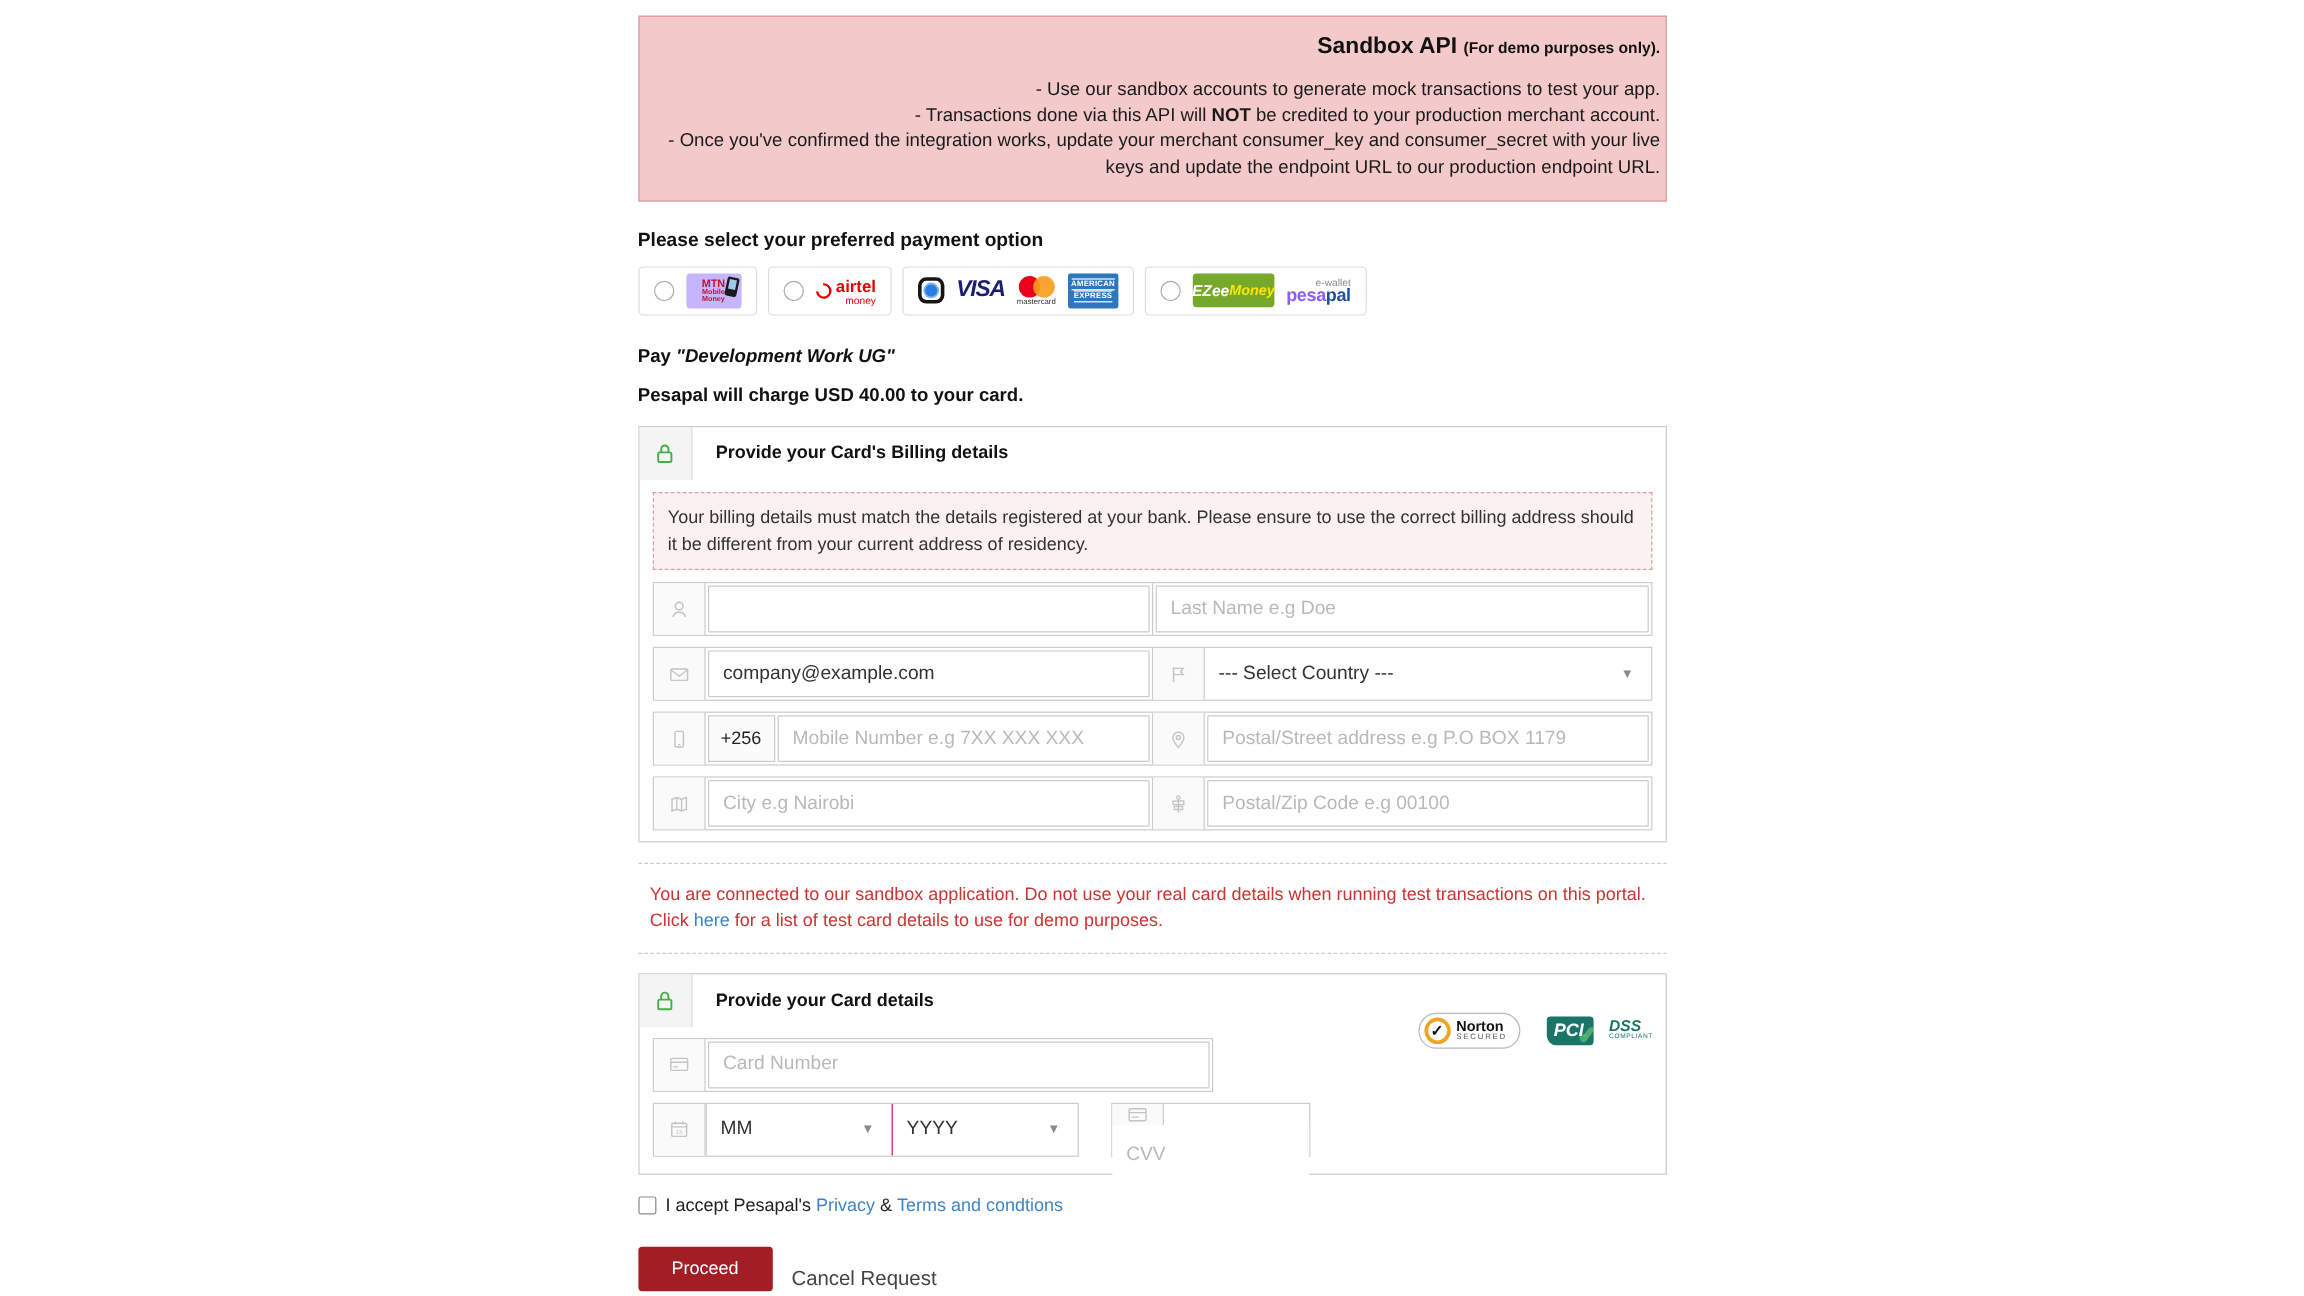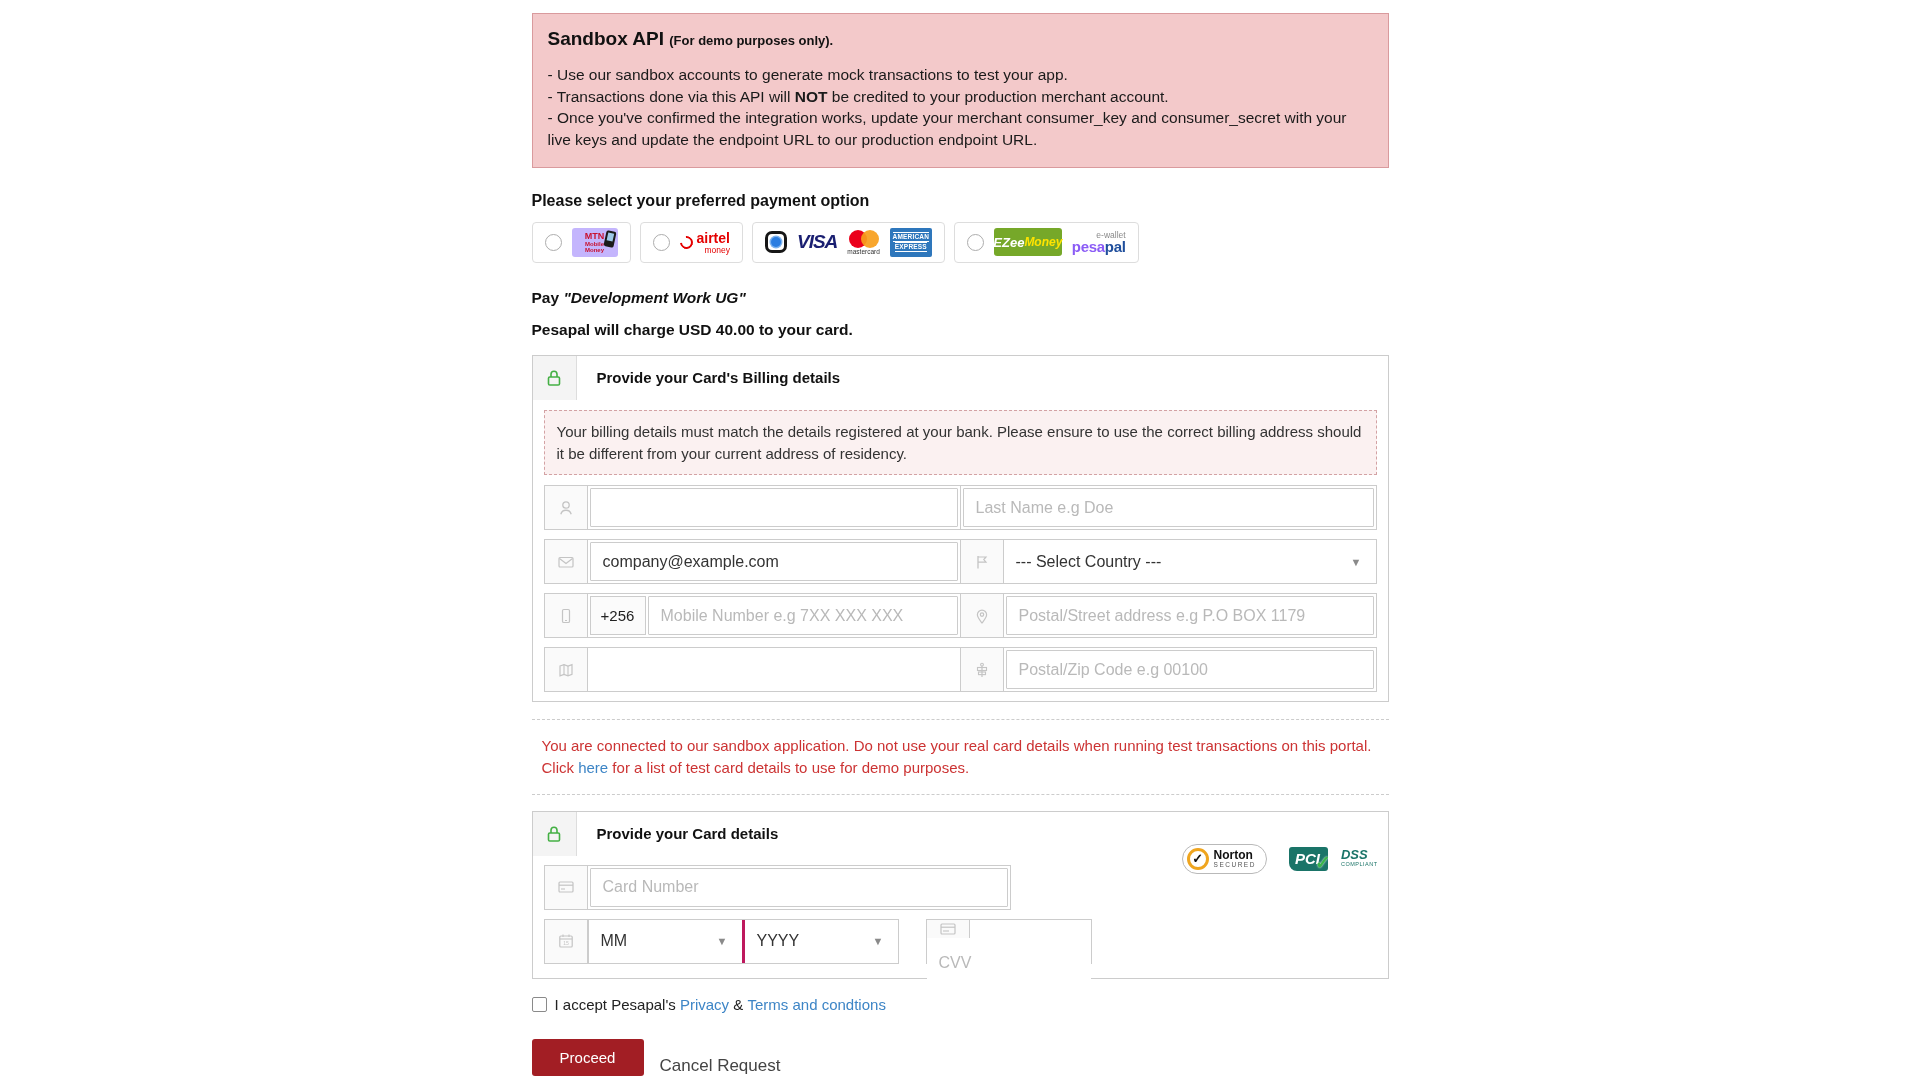--- a/index.html
+++ b/index.html
@@ -8,21 +8,22 @@
     width: 1920px; height: 1080px;
     font-family: "Liberation Sans", sans-serif;
     color: #222;
   }
   .container { width: 857px; margin: 0 auto; padding-top: 13px; }
 
   
   .alert {
     background: #f3c9ca;
     border: 1px solid #d99a9d;
-    padding: 14px 25px 16px 15px;
+    padding: 14px 4px 16px 15px;
+    text-align: right;
   }
   .alert-title { font-size: 19px; font-weight: bold; color: #111; }
   .alert-title small { font-size: 13px; font-weight: bold; }
   .alert-body { margin-top: 14px; font-size: 15.5px; line-height: 1.4; color: #1a1a1a; }
   .alert-body p { margin: 0; }
   .alert-body b { font-weight: bold; }
 
   
   .section-heading { font-size: 16px; font-weight: bold; margin: 24px 0 12px 0; color: #111; }
   .options-row { display: flex; gap: 9px; align-items: stretch; }
@@ -152,21 +153,21 @@
   }
   .pci-check { position: absolute; left: 26px; top: 4px; color: #39b54a; font-size: 19px; font-weight: bold; text-shadow: 0 0 2px #fff; }
   .pci-right { line-height: 1; padding-top: 1px; }
   .pci-dss { color: #1a7468; font-weight: bold; font-style: italic; font-size: 13px; display: block; }
   .pci-compliant { color: #1a7468; font-size: 5.5px; letter-spacing: .5px; display: block; margin-top: 1px; }
 
   .card-number-row { width: 467px; }
   .expiry-row { display: flex; margin: 9px 11px 14px 11px; }
   .expiry-group { display: flex; border: 1px solid #ccc; height: 45px; background: #fff; }
   .mm-cell { width: 132px; border-left: 1px solid #ccc; }
-  .yyyy-cell { width: 178px; border-left: 3px solid #be185d; }
+  .yyyy-cell { width: 178px; border-left: 1px solid #be185d; }
   .cvv-group { margin-left: 27px; width: 166px; flex-direction: column; }
   .cvv-group .cell-input { border: none; margin: 0; }
 
   
   .consent-row { margin-top: 17px; display: flex; align-items: center; gap: 8px; font-size: 15px; color: #222; }
   .checkbox { width: 15px; height: 15px; border: 1px solid #8a8a8a; border-radius: 2px; background: #fff; flex: none; cursor: pointer; }
   .actions-row { margin-top: 26px; display: flex; align-items: flex-end; }
   .proceed-btn {
     width: 112px; height: 37px; background: #a21e24; color: #fff; border: none;
     border-radius: 3px; font-size: 15px; font-family: "Liberation Sans", sans-serif; cursor: pointer;
@@ -326,20 +327,21 @@
     </div>
 
     <div class="field-row">
       <div class="half">
         <span class="icon-cell">
           <svg class="fi" width="18" height="18" viewBox="0 0 18 18">
               <path d="M3 5 L7 3.6 L11 5 L15 3.6 V13.4 L11 14.8 L7 13.4 L3 14.8 Z" fill="none" stroke="#c4c4c4" stroke-width="1.2"></path>
               <path d="M7 3.6 V13.4 M11 5 V14.8" stroke="#c4c4c4" stroke-width="1.1"></path>
             </svg>
         </span>
+        <input class="cell-input" type="text" placeholder="City e.g Nairobi" style="">
       </div>
       <div class="half">
         <span class="icon-cell">
           <svg class="fi" width="18" height="18" viewBox="0 0 18 18">
               <circle cx="9" cy="3.6" r="1.4" fill="none" stroke="#c4c4c4" stroke-width="1.1"></circle>
               <path d="M9 5 V16" stroke="#c4c4c4" stroke-width="1.2"></path>
               <rect x="4.5" y="6.5" width="9" height="3" fill="none" stroke="#c4c4c4" stroke-width="1.1"></rect>
               <rect x="5.5" y="11" width="7" height="2.6" fill="none" stroke="#c4c4c4" stroke-width="1.1"></rect>
             </svg>
         </span>

